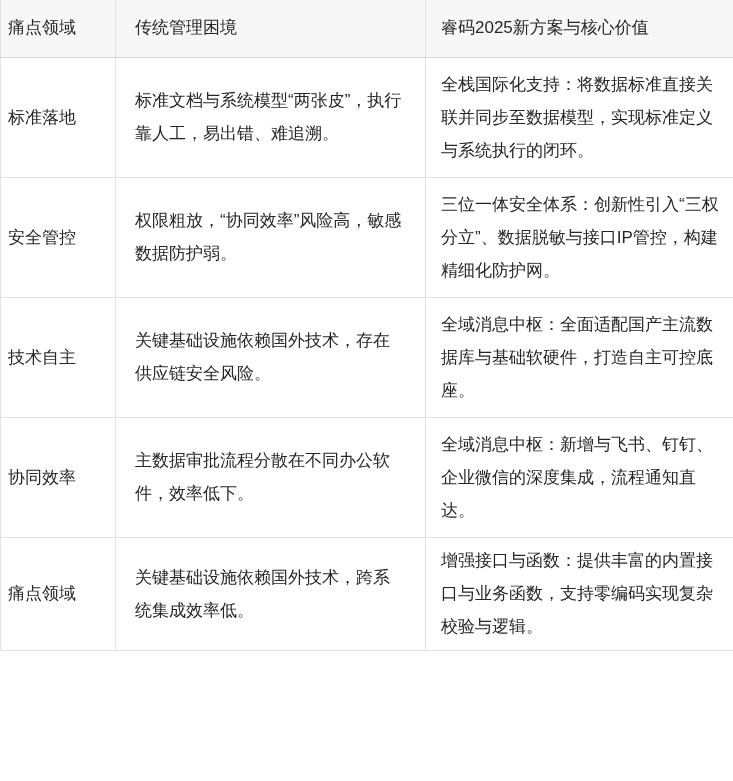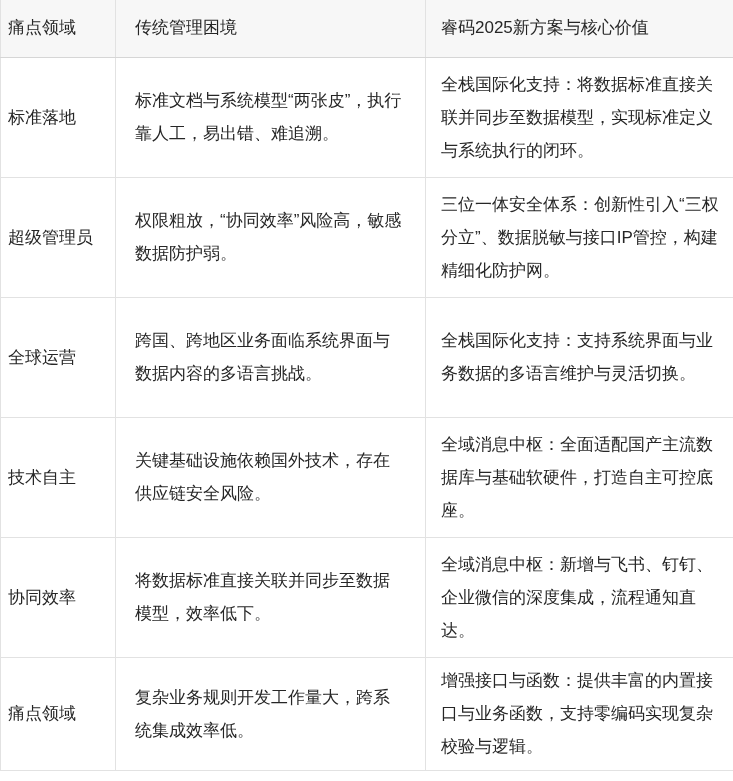--- a/index.html
+++ b/index.html
@@ -68,38 +68,33 @@
       <th class="c3">睿码2025新方案与核心价值</th>
     </tr>
   </thead>
   <tbody>
     <tr>
       <td class="c1">标准落地</td>
       <td class="c2">标准文档与系统模型“两张皮”，执行靠人工，易出错、难追溯。</td>
       <td class="c3">全栈国际化支持：将数据标准直接关联并同步至数据模型，实现标准定义与系统执行的闭环。</td>
     </tr>
     <tr>
-      <td class="c1">超级管理员</td>
+      <td class="c1">安全管控</td>
       <td class="c2">权限粗放，“协同效率”风险高，敏感数据防护弱。</td>
       <td class="c3">三位一体安全体系：创新性引入“三权分立”、数据脱敏与接口IP管控，构建精细化防护网。</td>
-    </tr>
-    <tr>
-      <td class="c1">全球运营</td>
-      <td class="c2">跨国、跨地区业务面临系统界面与数据内容的多语言挑战。</td>
-      <td class="c3">全栈国际化支持：支持系统界面与业务数据的多语言维护与灵活切换。</td>
     </tr>
     <tr>
       <td class="c1">技术自主</td>
       <td class="c2">关键基础设施依赖国外技术，存在供应链安全风险。</td>
       <td class="c3">全域消息中枢：全面适配国产主流数据库与基础软硬件，打造自主可控底座。</td>
     </tr>
     <tr>
       <td class="c1">协同效率</td>
-      <td class="c2">将数据标准直接关联并同步至数据模型，效率低下。</td>
+      <td class="c2">主数据审批流程分散在不同办公软件，效率低下。</td>
       <td class="c3">全域消息中枢：新增与飞书、钉钉、企业微信的深度集成，流程通知直达。</td>
     </tr>
     <tr>
       <td class="c1">痛点领域</td>
-      <td class="c2">复杂业务规则开发工作量大，跨系统集成效率低。</td>
+      <td class="c2">关键基础设施依赖国外技术，跨系统集成效率低。</td>
       <td class="c3">增强接口与函数：提供丰富的内置接口与业务函数，支持零编码实现复杂校验与逻辑。</td>
     </tr>
   </tbody>
 </table>
 
 </body></html>

